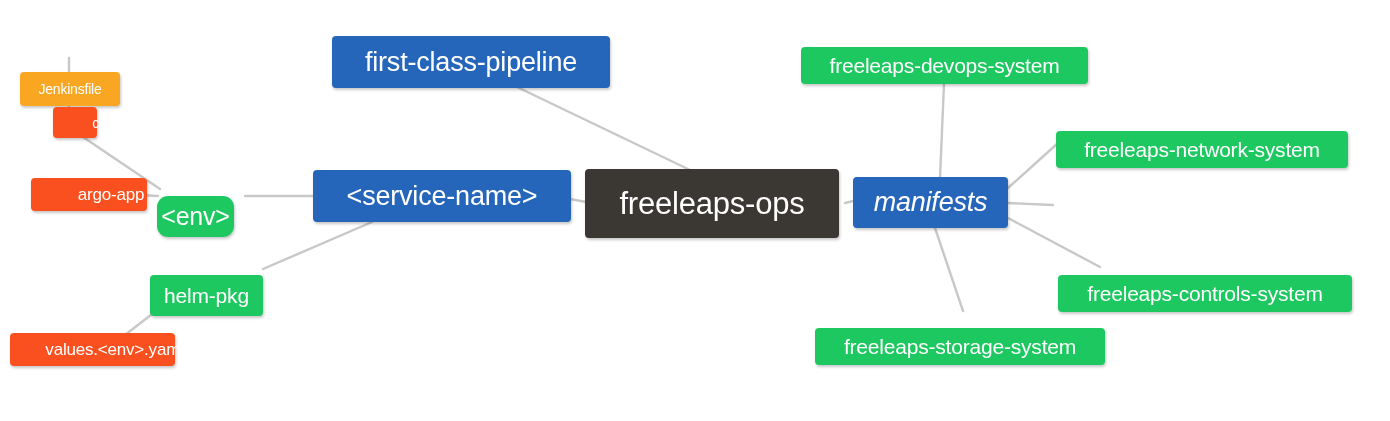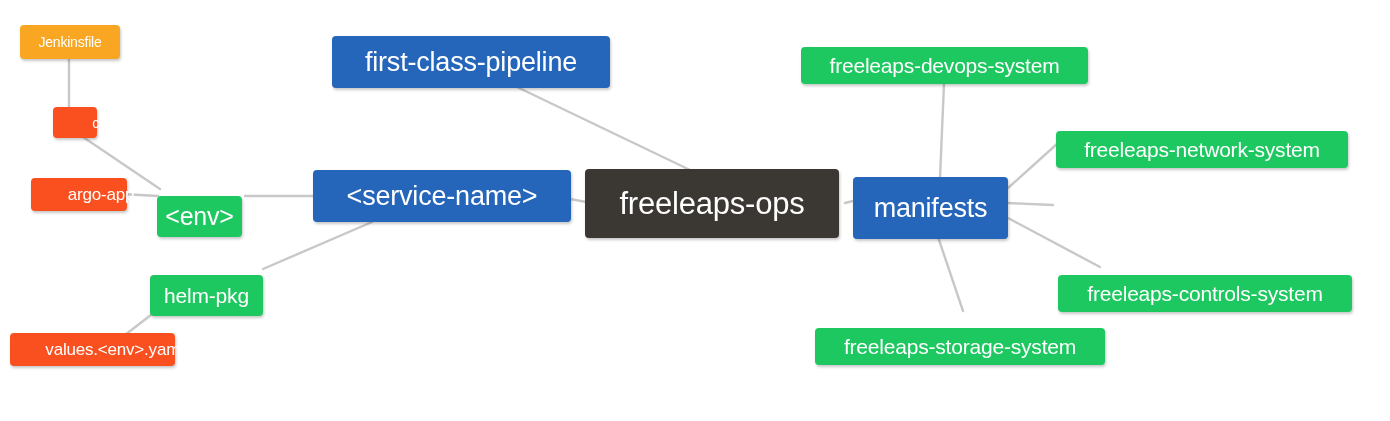--- a/index.html
+++ b/index.html
@@ -34,21 +34,21 @@
     border-radius: 4px;
     box-shadow: 1px 2px 3px rgba(0,0,0,0.22);
     letter-spacing: -0.2px;
     line-height: 1;
     cursor: pointer;
   }
   
   .c-root   { background: #3b3733; }
   .c-blue   { background: #2566ba; }
   .c-green  { background: #1ec860; margin-top: 20px; }
-  .c-orange { background: #f9a623; }
+  .c-orange { background: #f9a623; margin-top: 47px; }
   .c-red    { background: #fa4f1e; padding-left: 44px; }
 
   
   .s-root { font-size: 31px; }
   .s-xl   { font-size: 27px; }
   .s-lg   { font-size: 25px; }
   .s-md   { font-size: 21px; }
   .s-sm   { font-size: 17px; }
   .s-xs   { font-size: 14px; }
 </style>
@@ -91,25 +91,25 @@
   </svg>
 
   <div class="node c-orange s-xs" style="left:20px; top:25px; width:100px; height:34px;">
     <span>Jenkinsfile</span>
   </div>
 
   <div class="node c-red s-xs" style="left:53px; top:107px; width:32px; height:31px;">
     <span>ci</span>
   </div>
 
-  <div class="node c-red s-sm" style="left:31px; top:178px; width:96px; height:33px;">
+  <div class="node c-red s-sm" style="left:31px; top:178px; width:116px; height:33px;">
     <span>argo-app</span>
   </div>
 
-  <div class="node c-green s-lg" style="left:157px; top:176px; width:85px; height:41px;">
+  <div class="node c-green s-lg" style="left:157px; top:176px; width:77px; height:41px;border-radius:11px;">
     <span>&lt;env&gt;</span>
   </div>
 
   <div class="node c-red s-sm" style="left:10px; top:333px; width:165px; height:33px;">
     <span>values.&lt;env&gt;.yaml</span>
   </div>
 
   <div class="node c-green s-md" style="left:150px; top:255px; width:113px; height:41px;">
     <span>helm-pkg</span>
   </div>
@@ -119,21 +119,21 @@
   </div>
 
   <div class="node c-blue s-xl" style="left:313px; top:170px; width:258px; height:52px;">
     <span>&lt;service-name&gt;</span>
   </div>
 
   <div class="node c-root s-root" style="left:585px; top:169px; width:254px; height:69px;text-align:right;">
     <span>freeleaps-ops</span>
   </div>
 
-  <div class="node c-blue s-xl" style="left:853px; top:177px; width:155px; height:62px;">
+  <div class="node c-blue s-xl" style="left:853px; top:177px; width:155px; height:51px;font-style:italic;">
     <span>manifests</span>
   </div>
 
   <div class="node c-green s-md" style="left:801px; top:27px; width:287px; height:37px;">
     <span>freeleaps-devops-system</span>
   </div>
 
   <div class="node c-green s-md" style="left:1056px; top:111px; width:292px; height:37px;">
     <span>freeleaps-network-system</span>
   </div>

